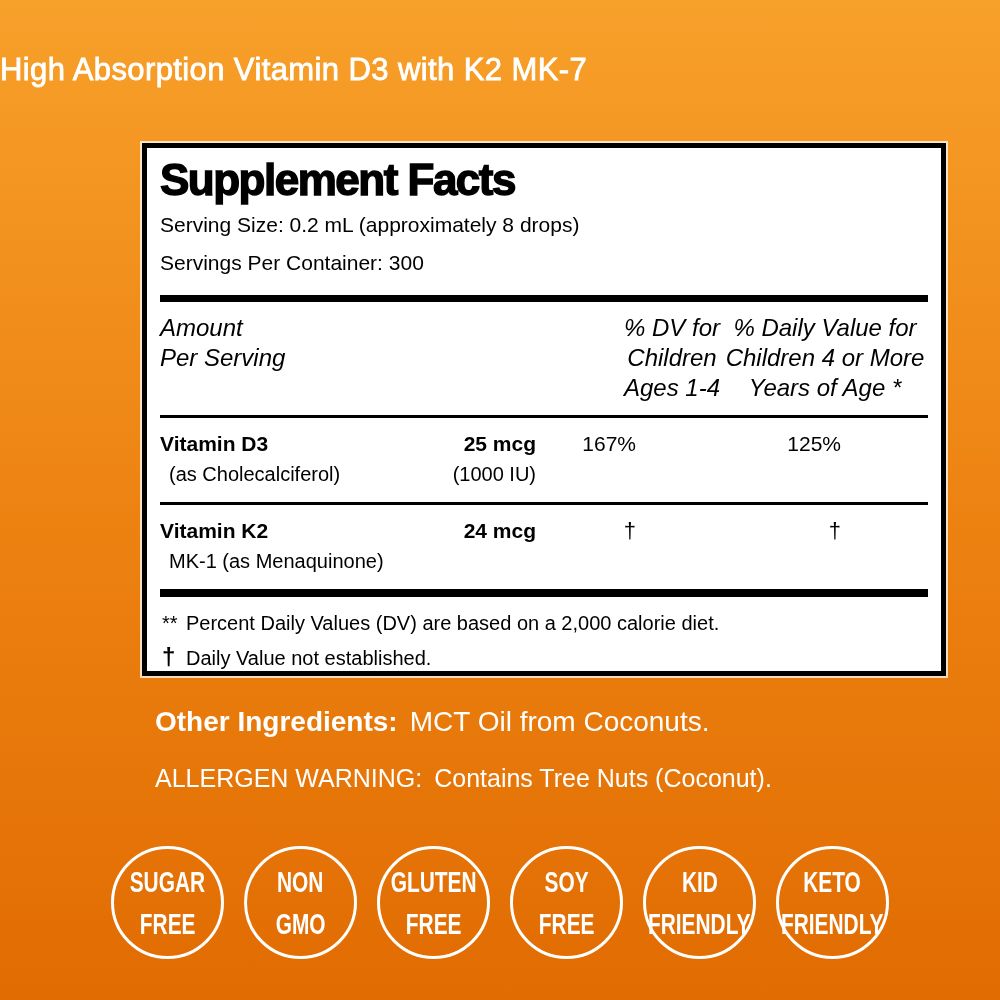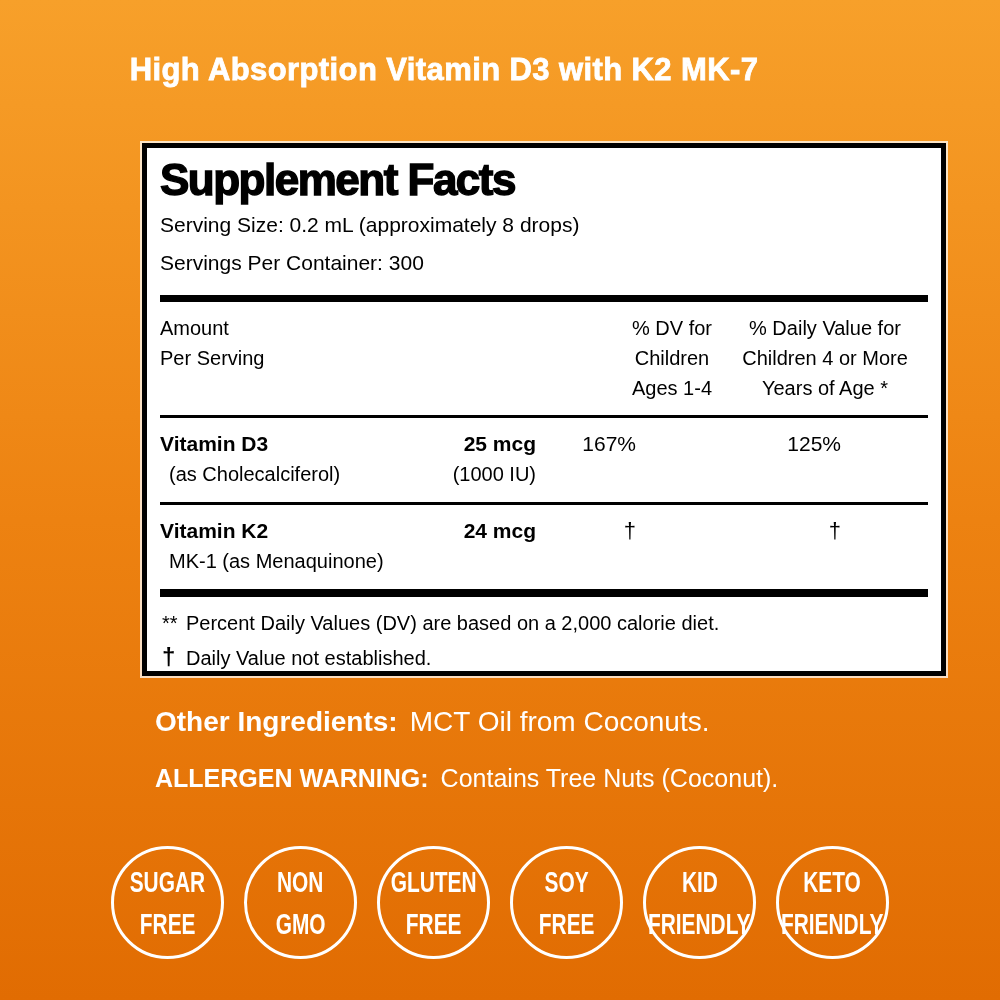--- a/index.html
+++ b/index.html
@@ -11,22 +11,22 @@
   body{
     font-family:"Liberation Sans", sans-serif;
     background:linear-gradient(180deg, var(--bg-top) 0%, var(--bg-mid) 52%, var(--bg-bottom) 100%);
     position:relative;
     color:var(--text-dark);
   }
 
   
   .page-title{
     position:absolute; top:52px; left:0; width:888px;
-    text-align:center; color:var(--text-light);
-    font-size:31px; font-weight:bold; letter-spacing:.4px;
+    color:var(--text-light);
+    font-size:31px; font-weight:normal; letter-spacing:.4px;
     -webkit-text-stroke:.8px #fff;
   }
 
   
   .panel{
     position:absolute; top:143px; left:142px; width:804px; height:533px;
     background:var(--panel-bg);
     border:5px solid var(--line);
     box-shadow:0 0 0 2px rgba(255,255,255,.75);
     padding:8px 13px 0 13px;
@@ -37,21 +37,21 @@
     -webkit-text-stroke:1.4px var(--text-dark);
     line-height:48px;
   }
   .serving{font-size:21px; line-height:34px; margin-top:4px;}
   .bar-thick{height:7px; background:var(--line); margin-top:15px;}
   .bar-thick2{height:8px; background:var(--line);}
   .rule{height:3px; background:var(--line);}
 
   .t-header{
     display:grid; grid-template-columns:1fr 100px 206px;
-    font-size:20px; line-height:30px; padding:11px 0 12px 0;
+    font-size:24px; line-height:30px; padding:11px 0 12px 0;font-style:italic;
   }
   .t-header .right{text-align:center;}
 
   .t-row{
     display:grid; grid-template-columns:246px 130px 100px 205px;
     padding:11px 0 13px 0; font-size:21px; line-height:30px;
   }
   .t-row .nm{font-weight:bold;}
   .t-row .sub{font-weight:normal; font-size:20px; padding-left:9px;}
   .t-row .amt{text-align:right; font-weight:bold;}
@@ -66,21 +66,21 @@
   
   .other-line{
     position:absolute; top:706px; left:155px; width:800px;
     color:var(--text-light); font-size:28px;
   }
   .other-line .lbl{font-weight:bold; margin-right:12px;}
   .allergen-line{
     position:absolute; top:764px; left:155px; width:800px;
     color:var(--text-light); font-size:25px;
   }
-  .allergen-line .lbl{font-weight:bold; margin-right:12px;}
+  .allergen-line .lbl{font-weight:normal; margin-right:12px;}
 
   
   .badges{
     position:absolute; top:846px; left:0; width:1000px;
     display:flex; justify-content:center; gap:20px;
   }
   .badge{
     width:113px; height:113px; border:3px solid var(--text-light);
     border-radius:50%;
     display:flex; flex-direction:column; align-items:center; justify-content:center;

